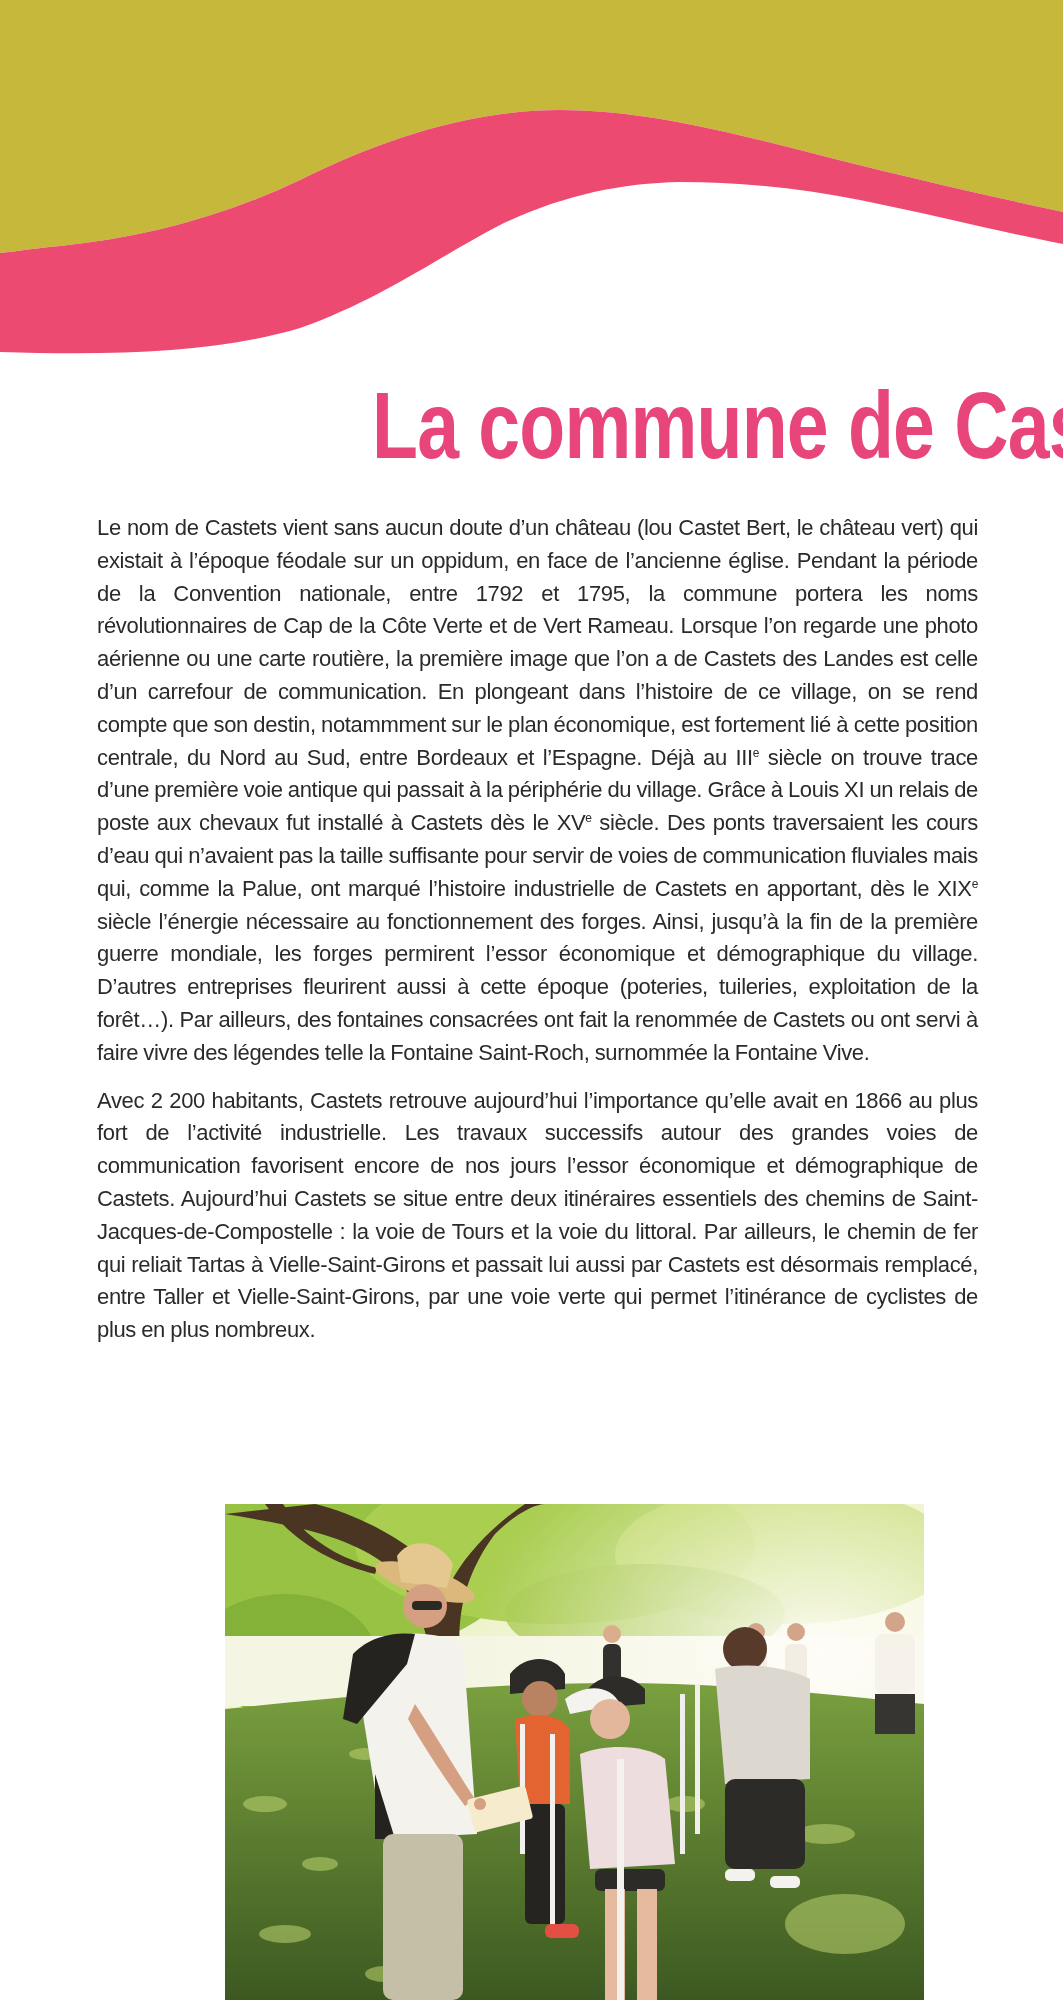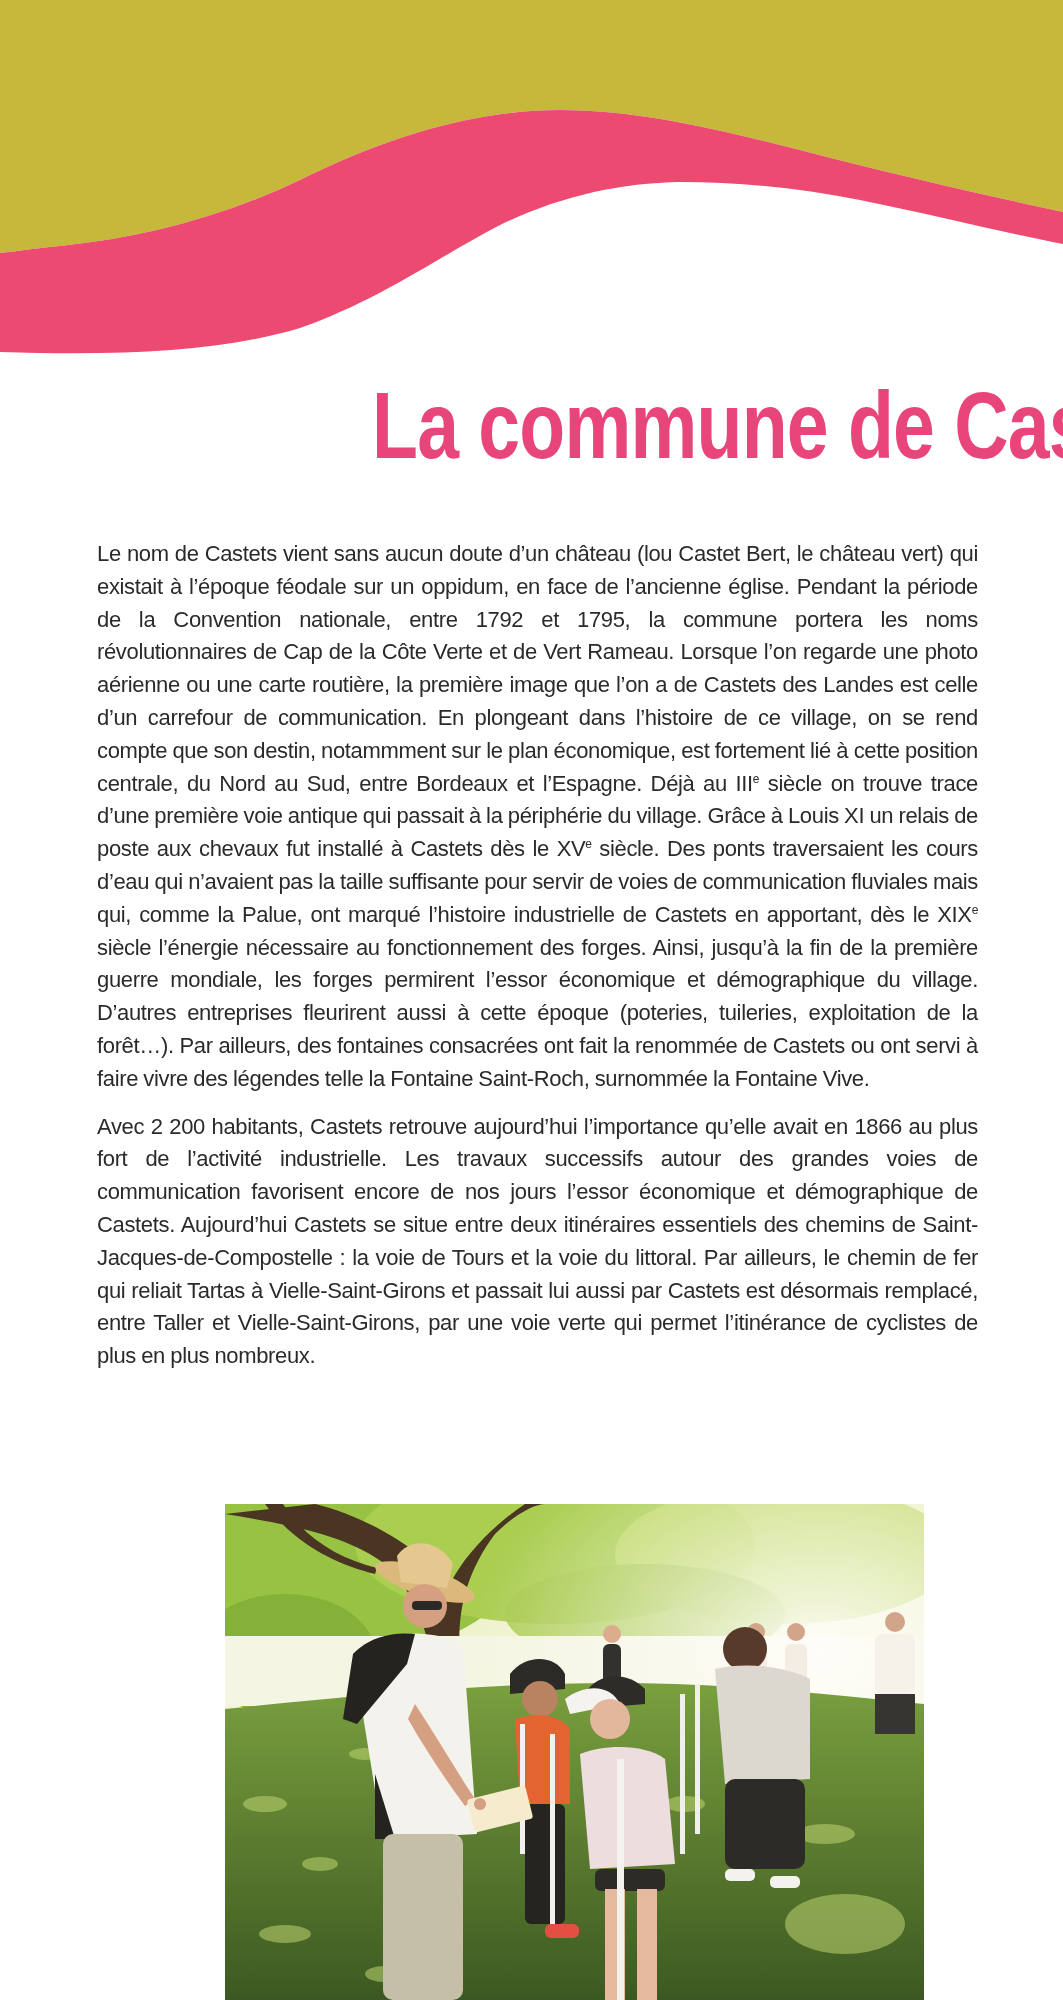--- a/index.html
+++ b/index.html
@@ -35,21 +35,21 @@
     line-height: 100px;
     letter-spacing: -1px;
     color: #E8457A;
     transform: scaleX(0.80);
     transform-origin: right center;
     white-space: nowrap;
   }
   .body-text {
     position: absolute;
     left: 97px;
-    top: 538px;
+    top: 512px;
     width: 881px;
     color: #2a2a2a;
   }
   .body-text p {
     margin: 0 0 15px 0;
     font-family: "Liberation Sans", sans-serif;
     font-size: 22px;
     line-height: 32.8px;
     text-align: justify;
     letter-spacing: -0.35px;

